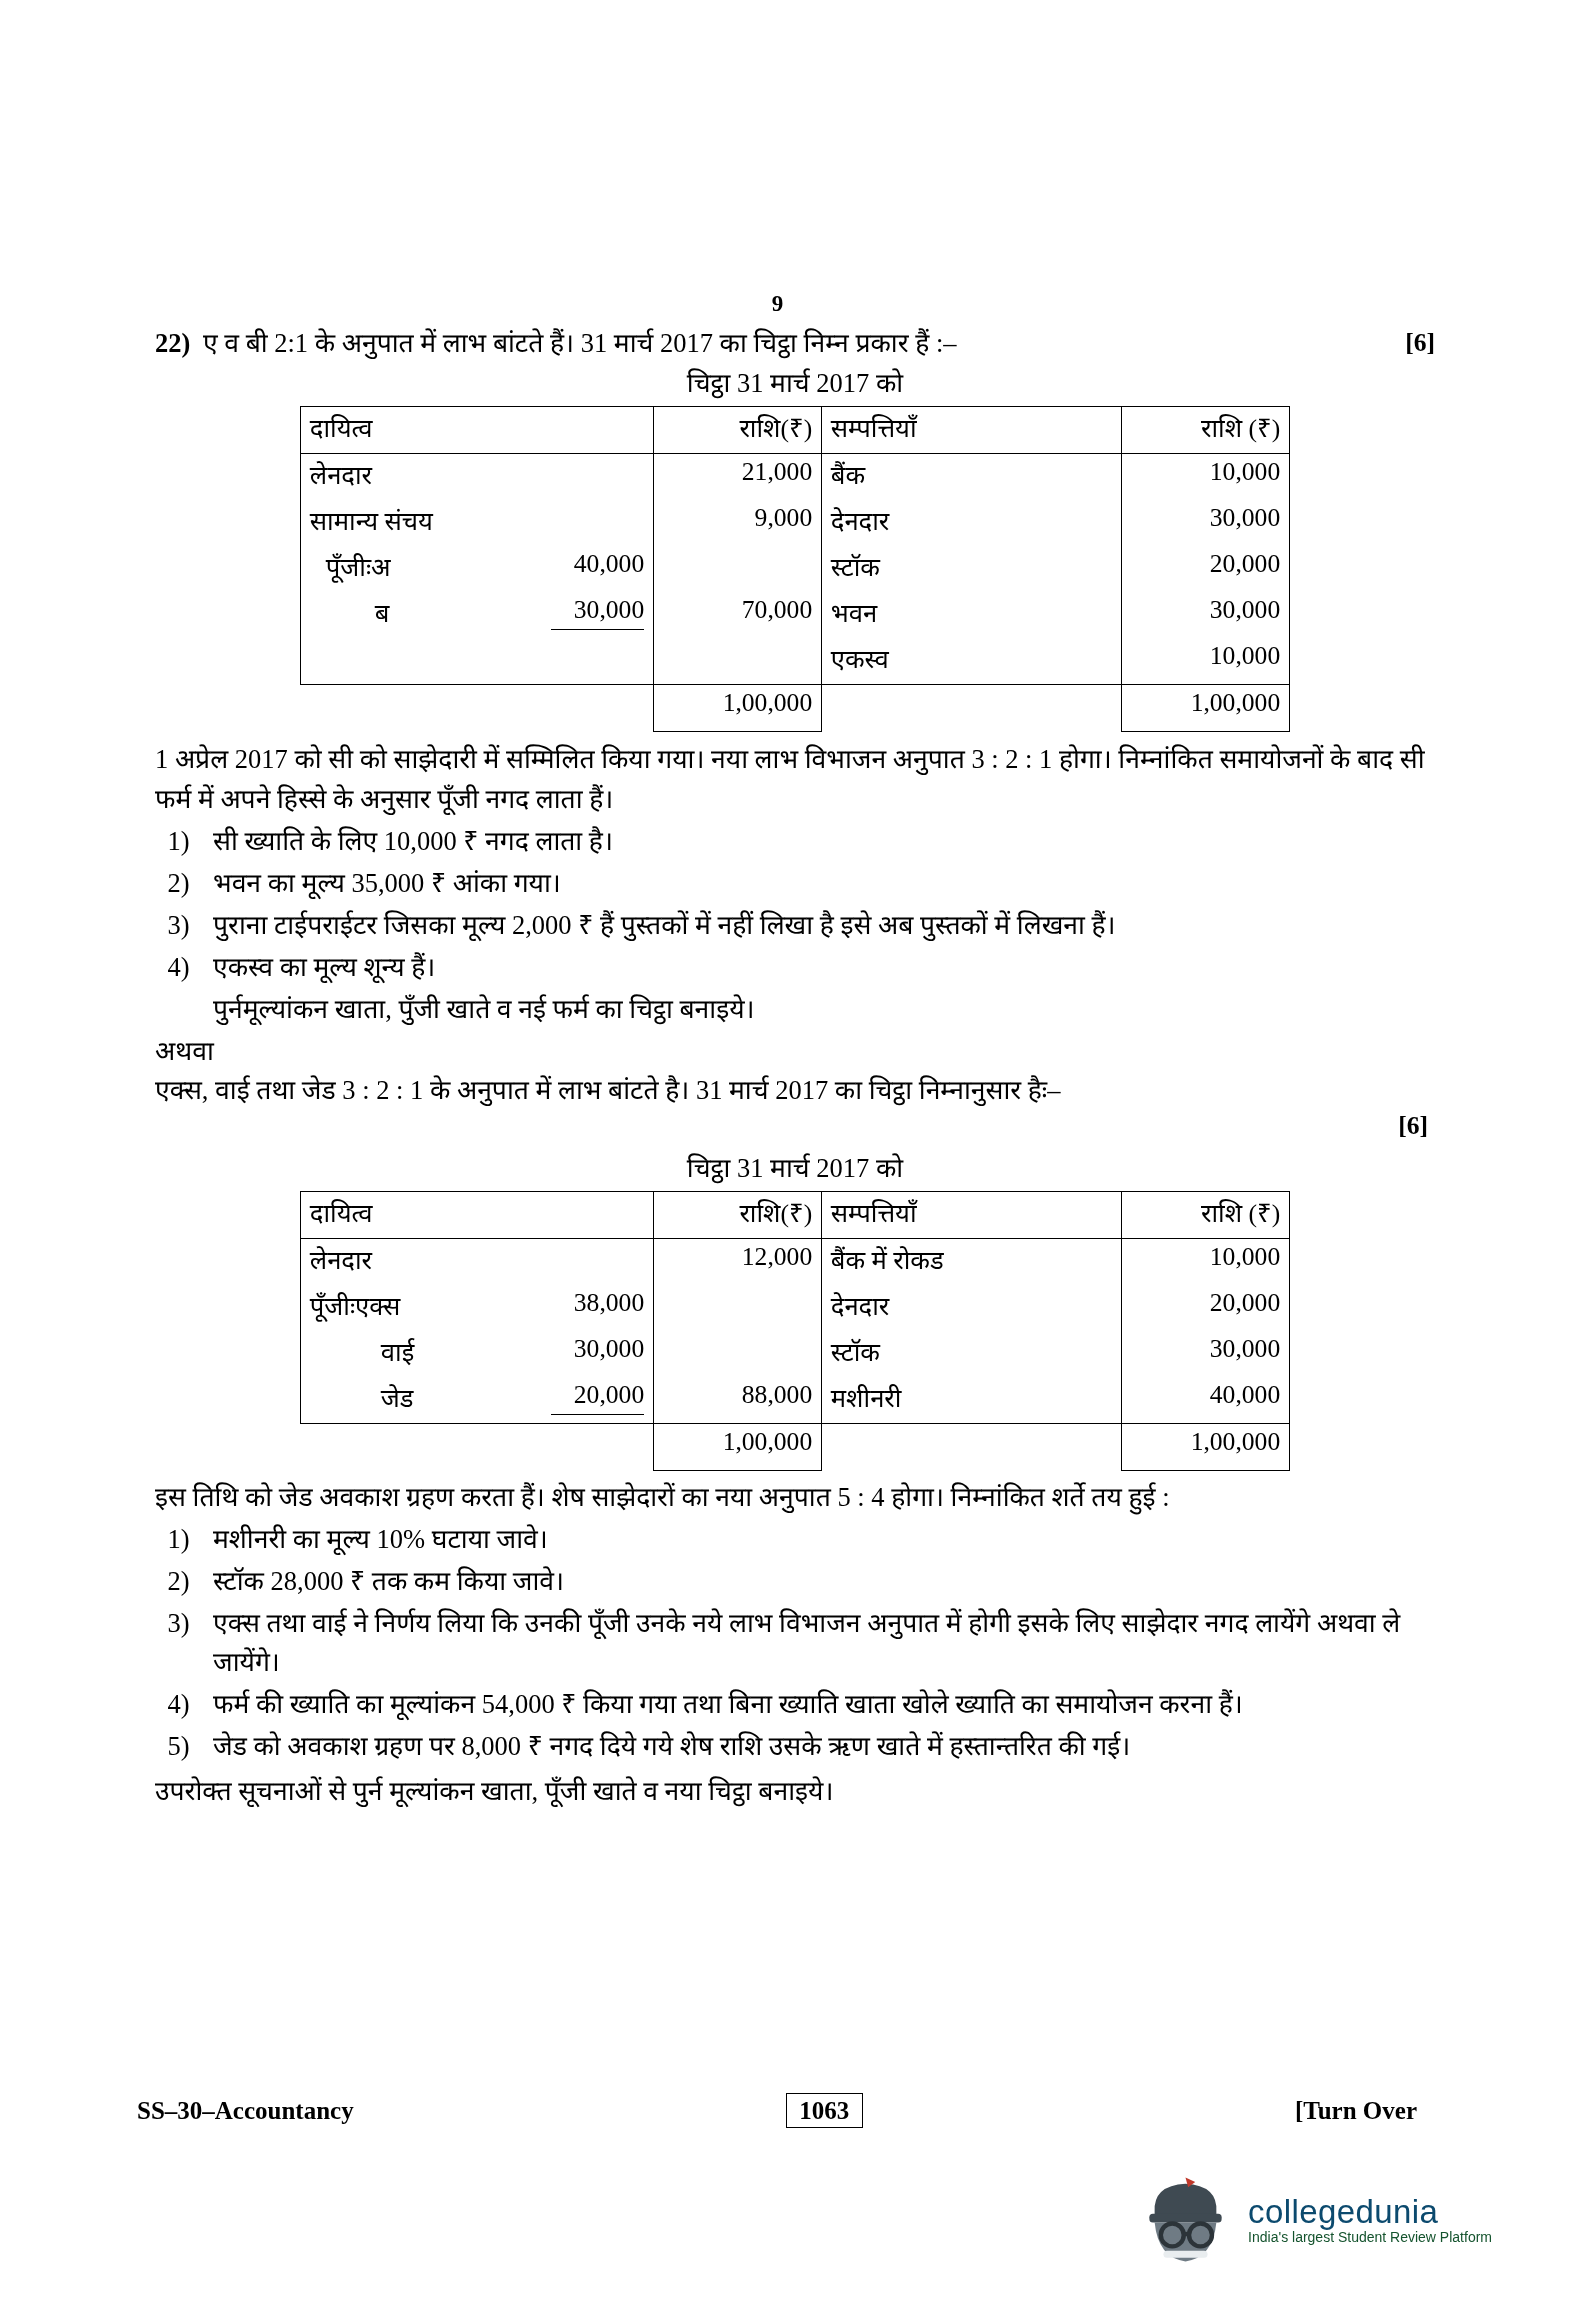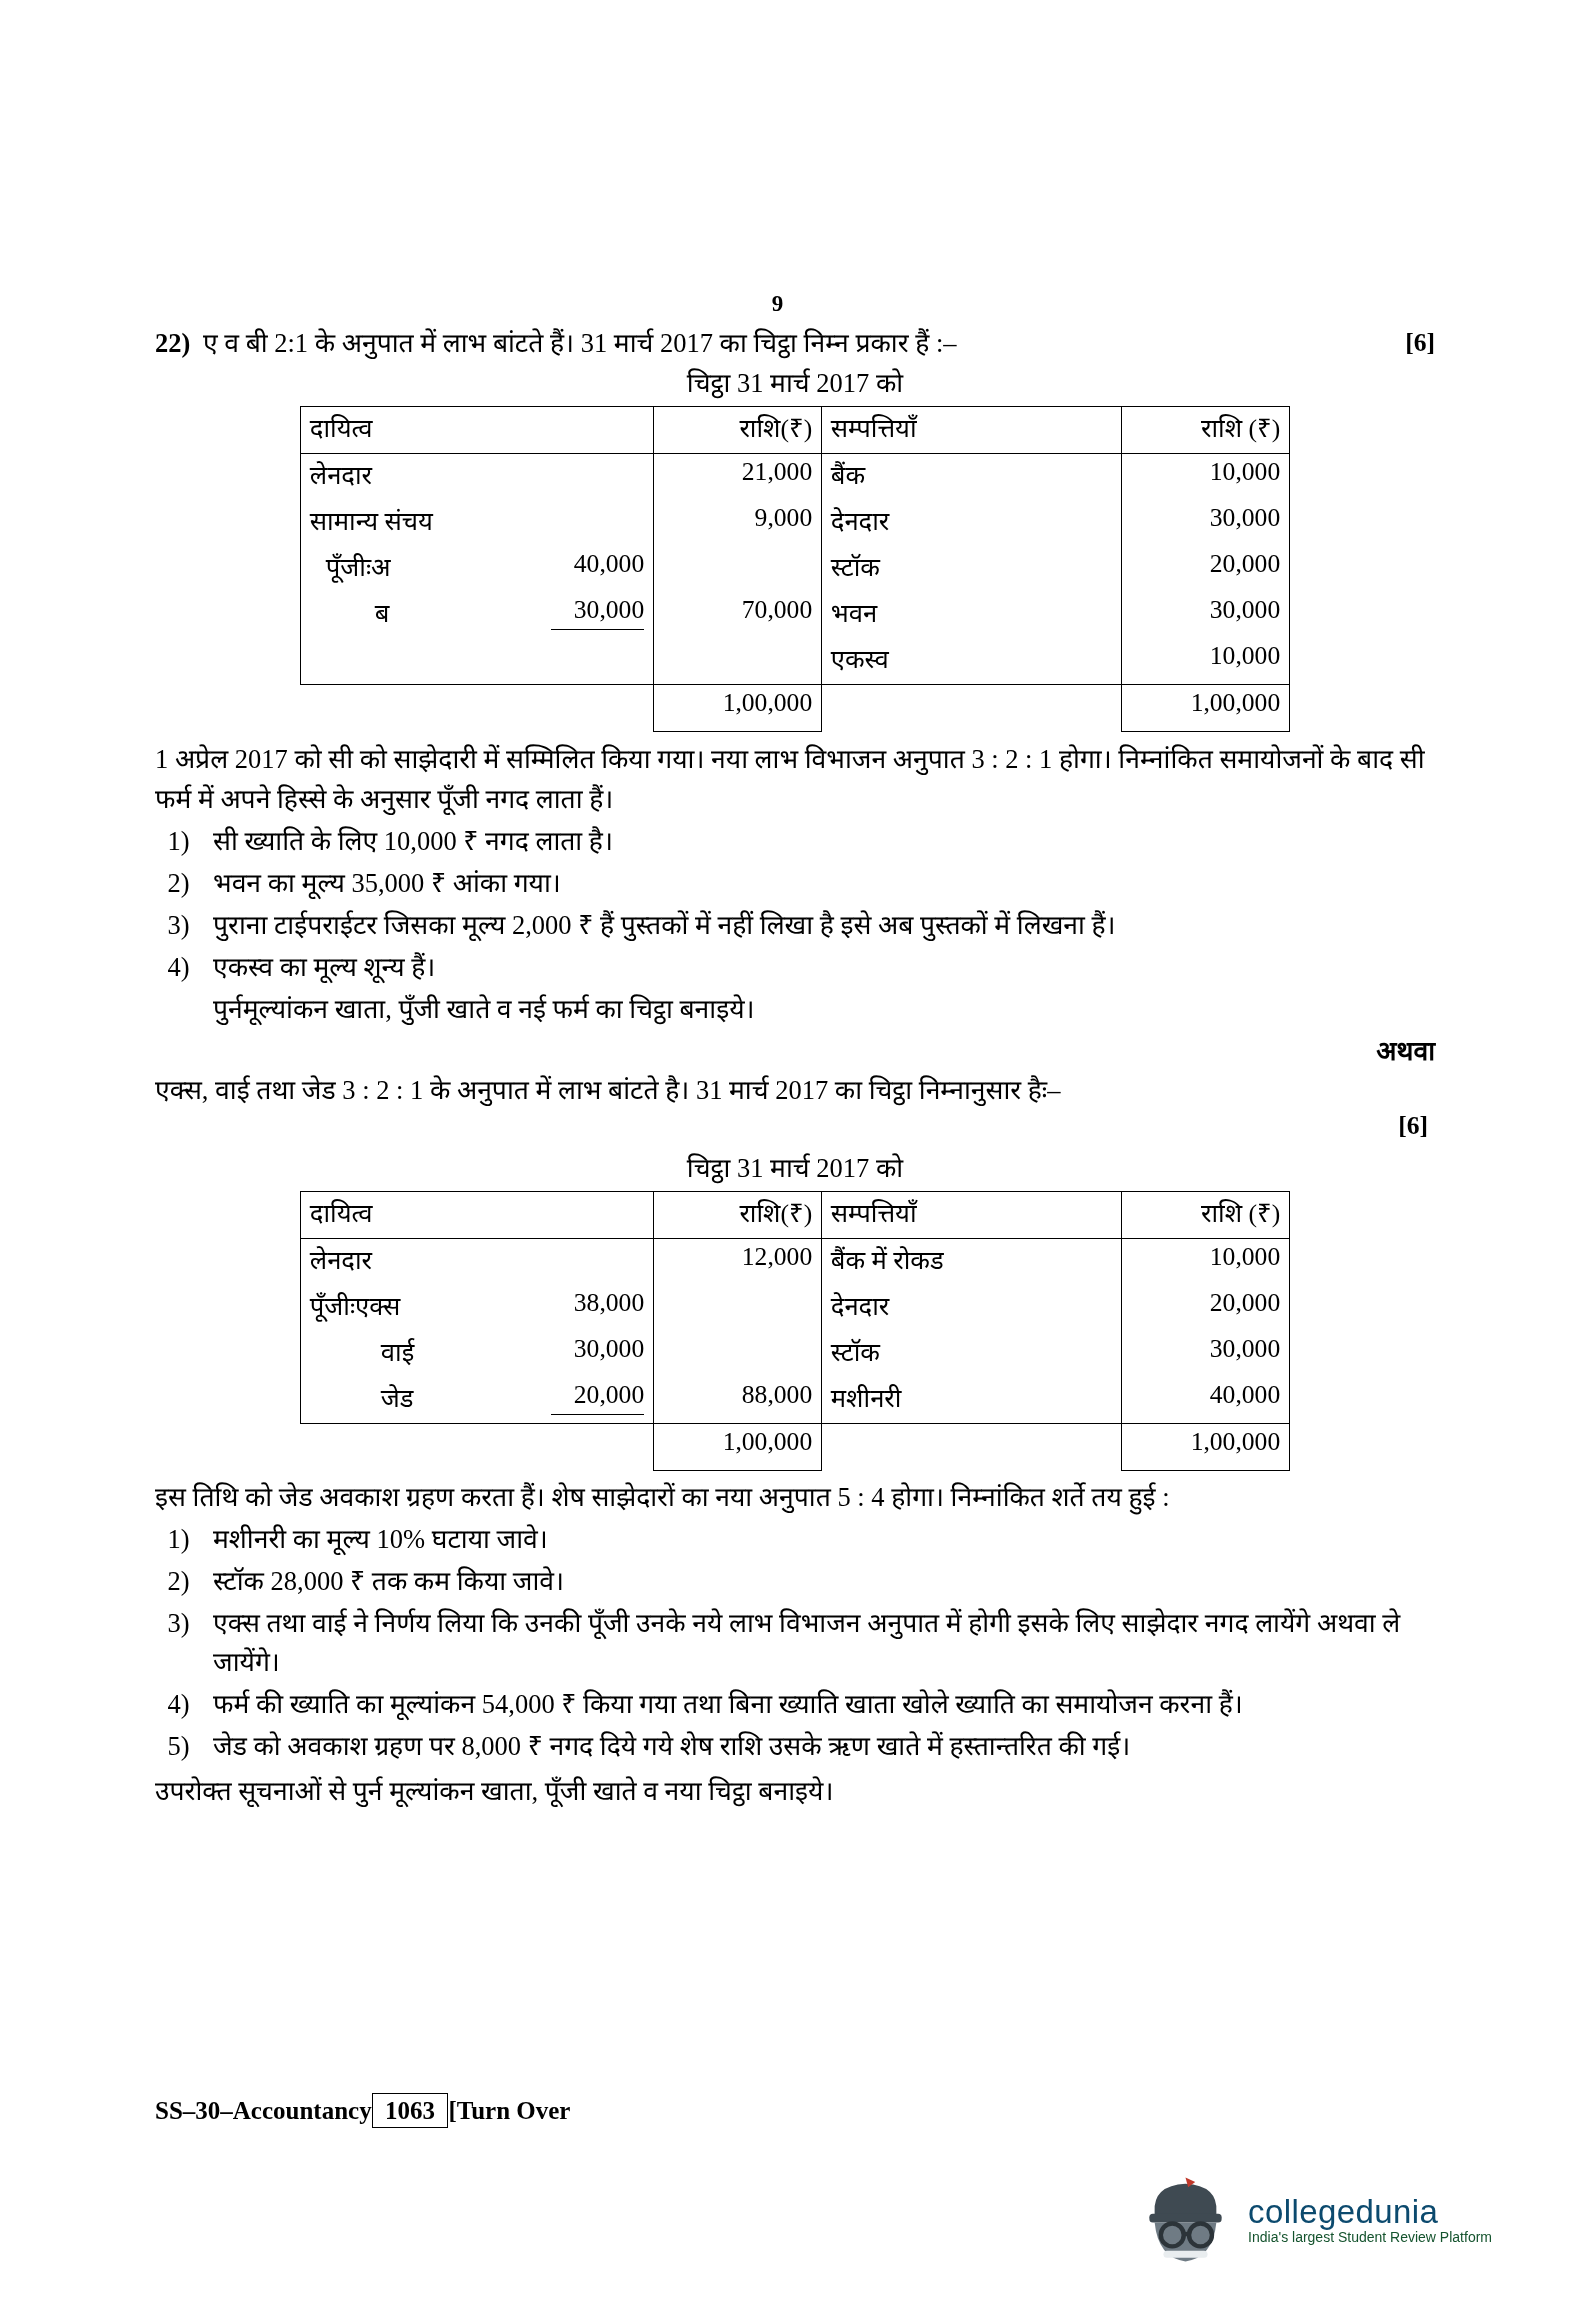--- a/index.html
+++ b/index.html
@@ -111,33 +111,32 @@
     box-sizing: border-box;
   }
   .li-txt { flex: 1 1 auto; }
   .marks-right {
     text-align: right;
     font-weight: bold;
     font-size: 25.6px;
     padding-right: 7px;
   }
   .athava {
-    text-align: right;
+    text-align: left;
     font-size: 26.5px;
     margin-top: 3.5px;
-    font-weight: bold;
   }
   .footer {
     position: absolute;
-    left: 155px;
+    left: 137px;
     top: 2093px;
     width: 1280px;
     display: flex;
     align-items: center;
-    justify-content: flex-start;
+    justify-content: space-between;
     font-size: 25px;
     font-weight: bold;
   }
   .footer-code {
     border: 1.8px solid #000;
     padding: 2.6px 12.4px;
     font-size: 25px;
     font-weight: bold;
   }
   .watermark {

